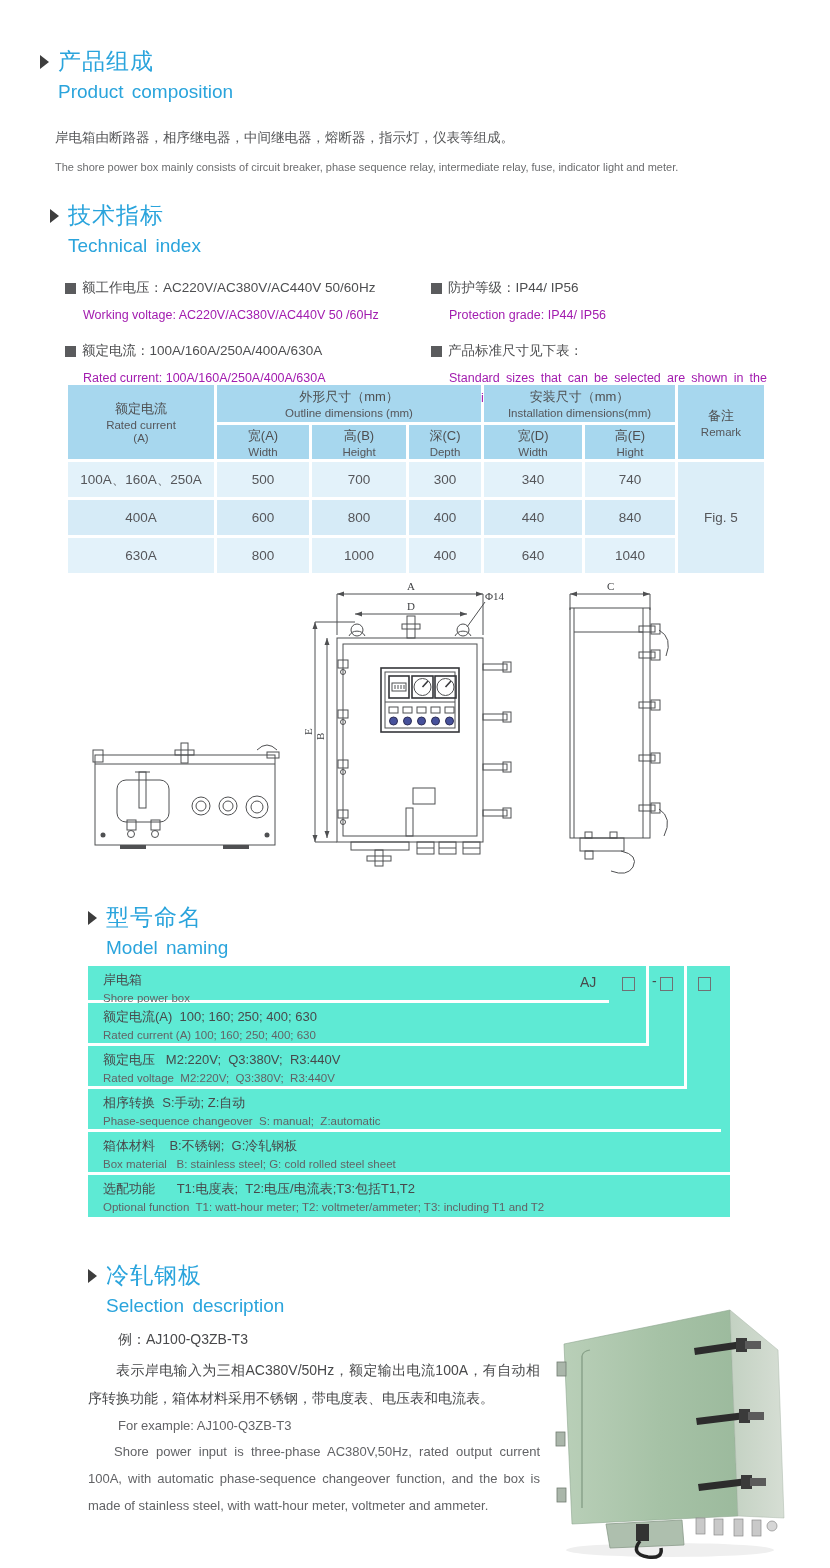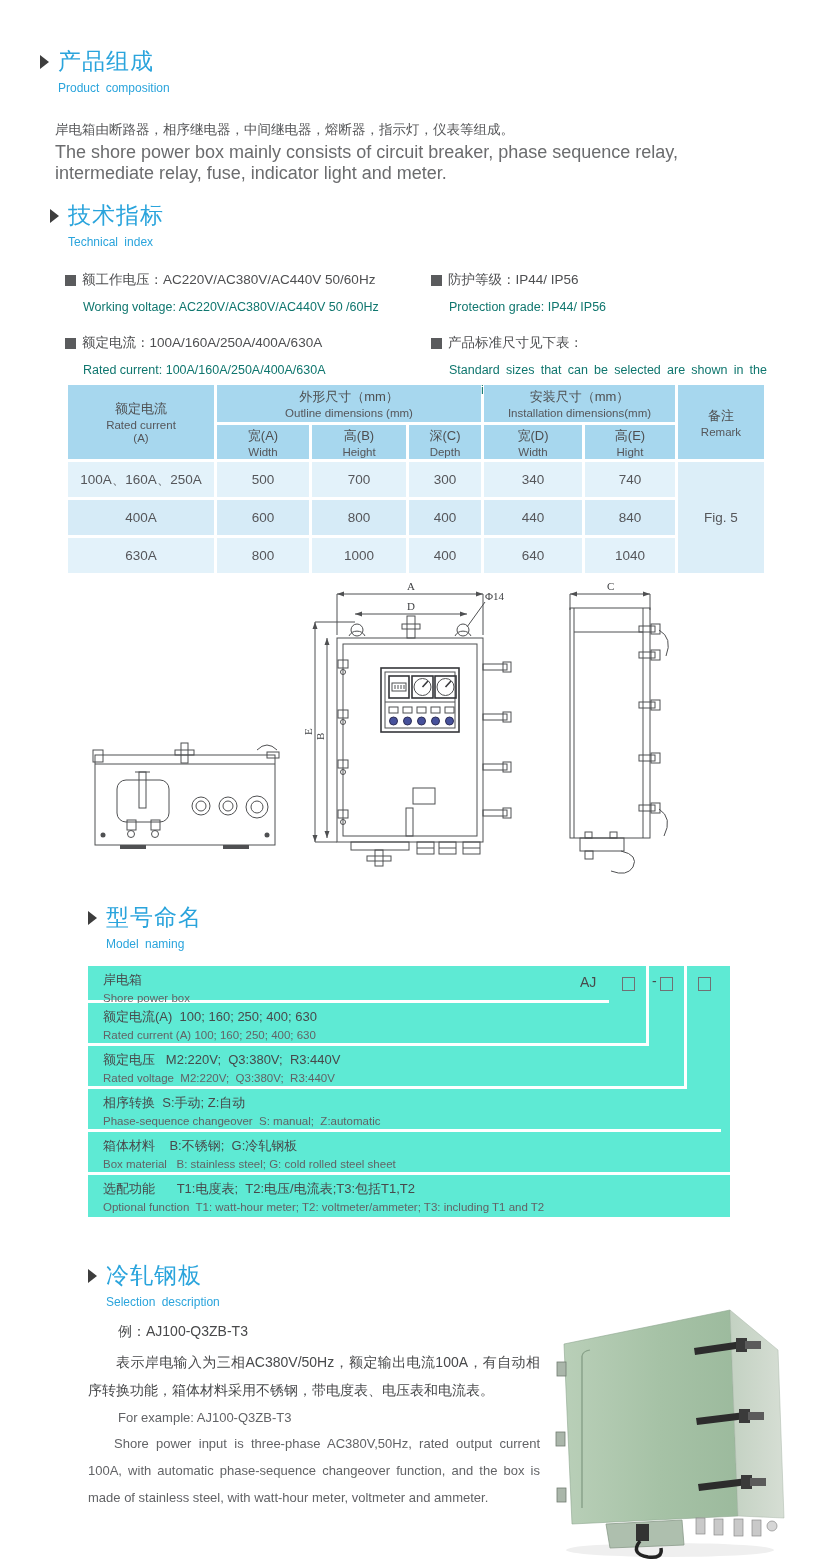--- a/index.html
+++ b/index.html
@@ -4,34 +4,34 @@
 <style>
   html,body{margin:0;padding:0;background:#fff;}
   .page{position:relative;width:830px;height:1568px;background:#ffffff;overflow:hidden;
         font-family:"Liberation Sans","DejaVu Sans",sans-serif;color:#58595b;}
 
   
   .sec-head{display:flex;align-items:center;}
   .arrow{width:0;height:0;border-left:9px solid #3d3d3d;border-top:7px solid transparent;
          border-bottom:7px solid transparent;margin-right:9px;flex:0 0 auto;}
   .sec-title{font-size:23px;color:#2aa4dc;letter-spacing:1px;}
-  .sec-sub{font-size:12px;color:#2aa4dc;margin:4px 0 0 18px;word-spacing:3px;}
+  .sec-sub{font-size:19px;color:#2aa4dc;margin:4px 0 0 18px;word-spacing:3px;}
 
   
   .sec1{position:absolute;left:40px;top:46px;width:715px;}
   .sec1 .para-zh{margin:26px 0 0 15px;font-size:13.5px;color:#545557;}
-  .sec1 .para-en{margin:3px 0 0 15px;font-size:18px;color:#6b6c6e;}
+  .sec1 .para-en{margin:14px 0 0 15px;font-size:11px;color:#6b6c6e;}
 
   
   .sec2{position:absolute;left:50px;top:200px;width:715px;}
   .spec-grid{display:grid;grid-template-columns:358px 342px;column-gap:8px;margin:22px 0 0 15px;}
   .spec{margin-bottom:4px;}
   .spec-zh{font-size:13.5px;color:#4e4f51;display:flex;align-items:center;}
   .bullet{display:inline-block;width:11px;height:11px;background:#5a5b5d;margin-right:6px;flex:0 0 auto;}
-  .spec-en{margin:8px 0 13px 18px;font-size:12.5px;color:#0f766e;line-height:1.6;}
+  .spec-en{margin:8px 0 13px 18px;font-size:12.5px;color:#a21caf;line-height:1.6;}
   .justify{text-align:justify;width:318px;}
 
   
   .dims{position:absolute;left:65px;top:382px;border-collapse:separate;border-spacing:3px;}
   .dims th,.dims td{padding:0;text-align:center;vertical-align:middle;font-weight:normal;}
   .dims th{background:#a7d7ee;color:#4e4f51;}
   .dims .zh{font-size:13px;}
   .dims .en{font-size:11.5px;color:#55565a;margin-top:1px;}
   .h1{height:37px;}.h2{height:34px;padding-left:8px;}
   .dims td{height:35px;font-size:13.5px;color:#55565a;}

